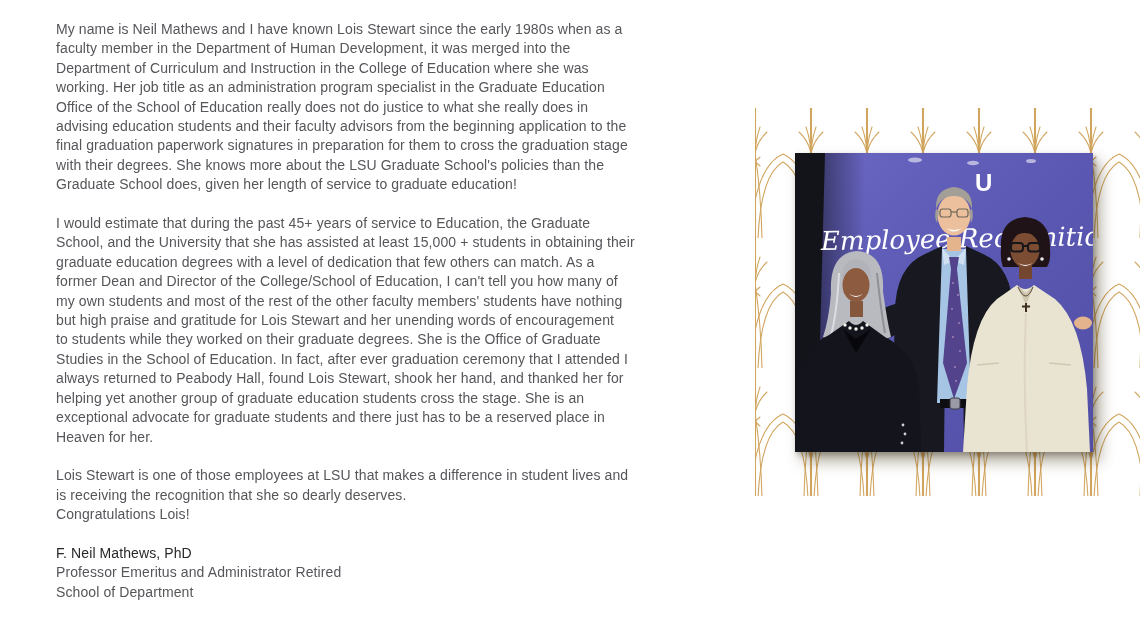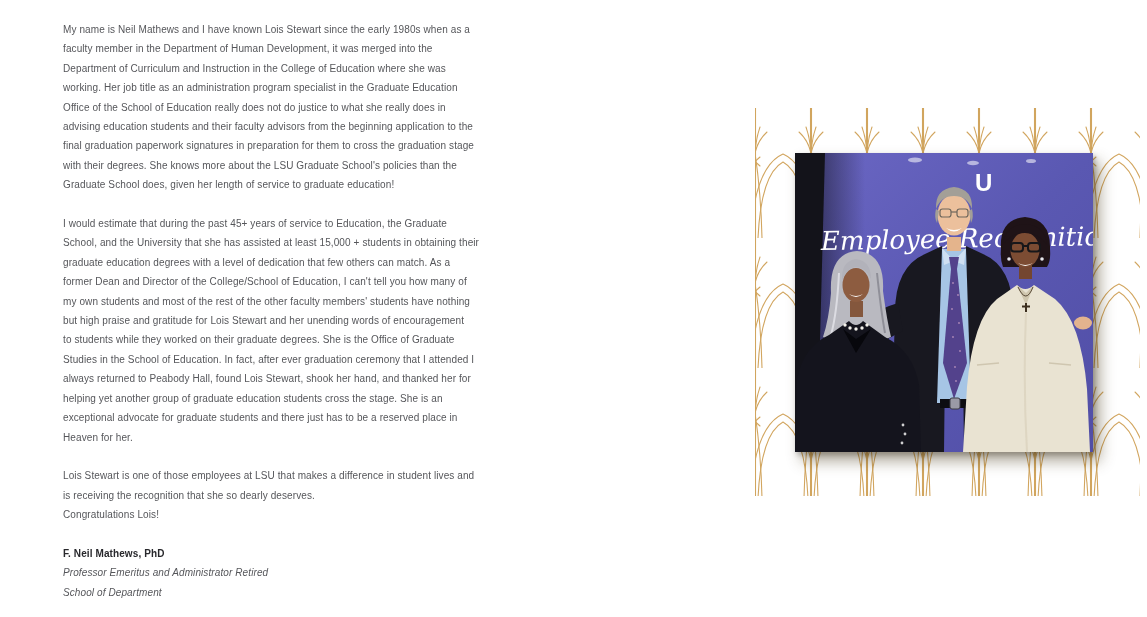--- a/index.html
+++ b/index.html
@@ -3,27 +3,27 @@
 <meta charset="utf-8">
 <style>
   html,body{margin:0;padding:0;}
   body{
     width:1147px;height:617px;position:relative;overflow:hidden;
     background:#ffffff;
     font-family:"Liberation Sans", sans-serif;
   }
   
   .letter{
-    position:absolute;left:63px;top:20px;width:705px;
-    color:#55565a;font-size:10px;line-height:19.4px;letter-spacing:.1px;
+    position:absolute;left:56px;top:20px;width:705px;
+    color:#55565a;font-size:14px;line-height:19.4px;letter-spacing:.1px;
   }
   .para{margin:0 0 19.4px 0;white-space:pre-line;}
   .signature{margin-top:0;}
-  .sig-name{margin:0;font-weight:700;color:#28282c;white-space:pre-line;}
-  .sig-line{margin:0;white-space:pre-line;font-style:italic;}
+  .sig-name{margin:0;font-weight:400;color:#28282c;white-space:pre-line;}
+  .sig-line{margin:0;white-space:pre-line;}
   
   .decor-panel{position:absolute;left:755px;top:108px;width:385px;height:388px;background:#ffffff;}
   .decor-panel > svg.pattern{position:absolute;left:0;top:0;}
   .photo{
     position:absolute;left:40px;top:45px;width:298px;height:299px;margin:0;
     box-shadow:7px 9px 14px rgba(75,62,30,.45), 2px 3px 5px rgba(0,0,0,.25);
     background:#5a58b2;
   }
   .photo svg{display:block;}
 </style>

